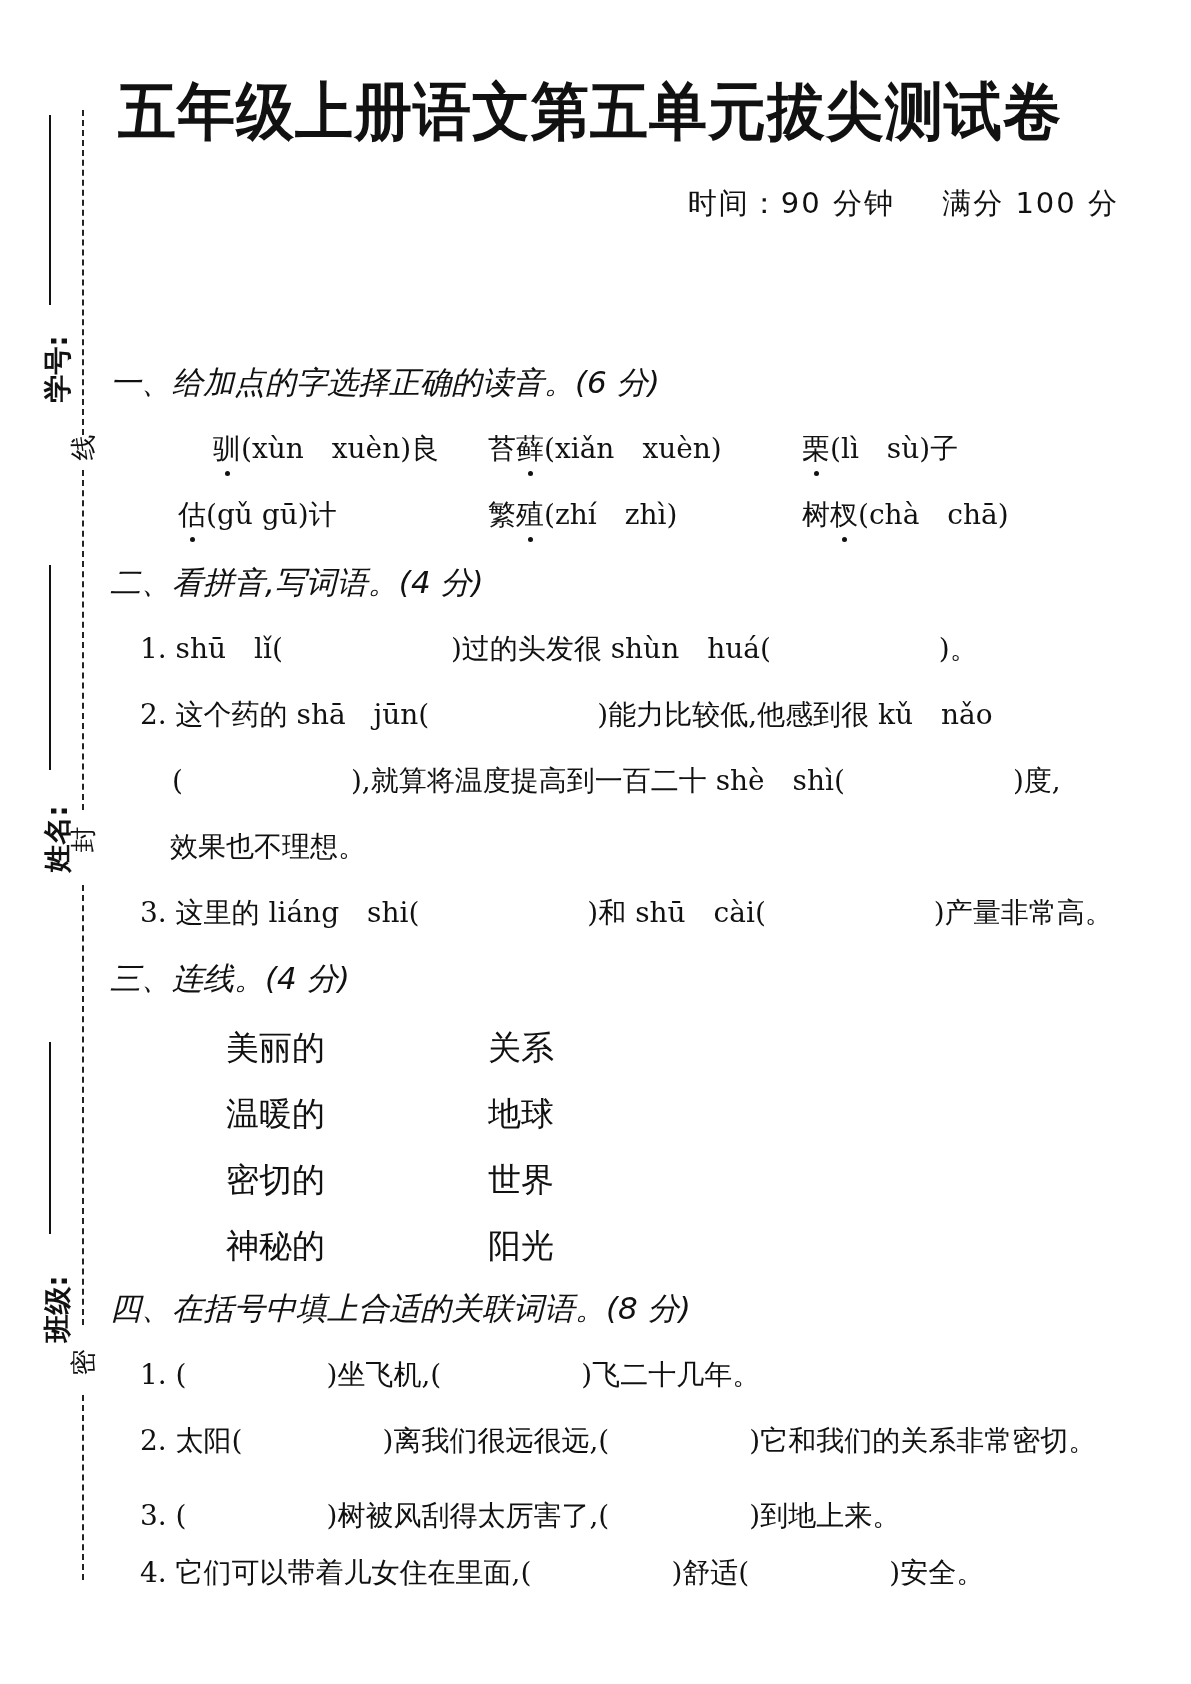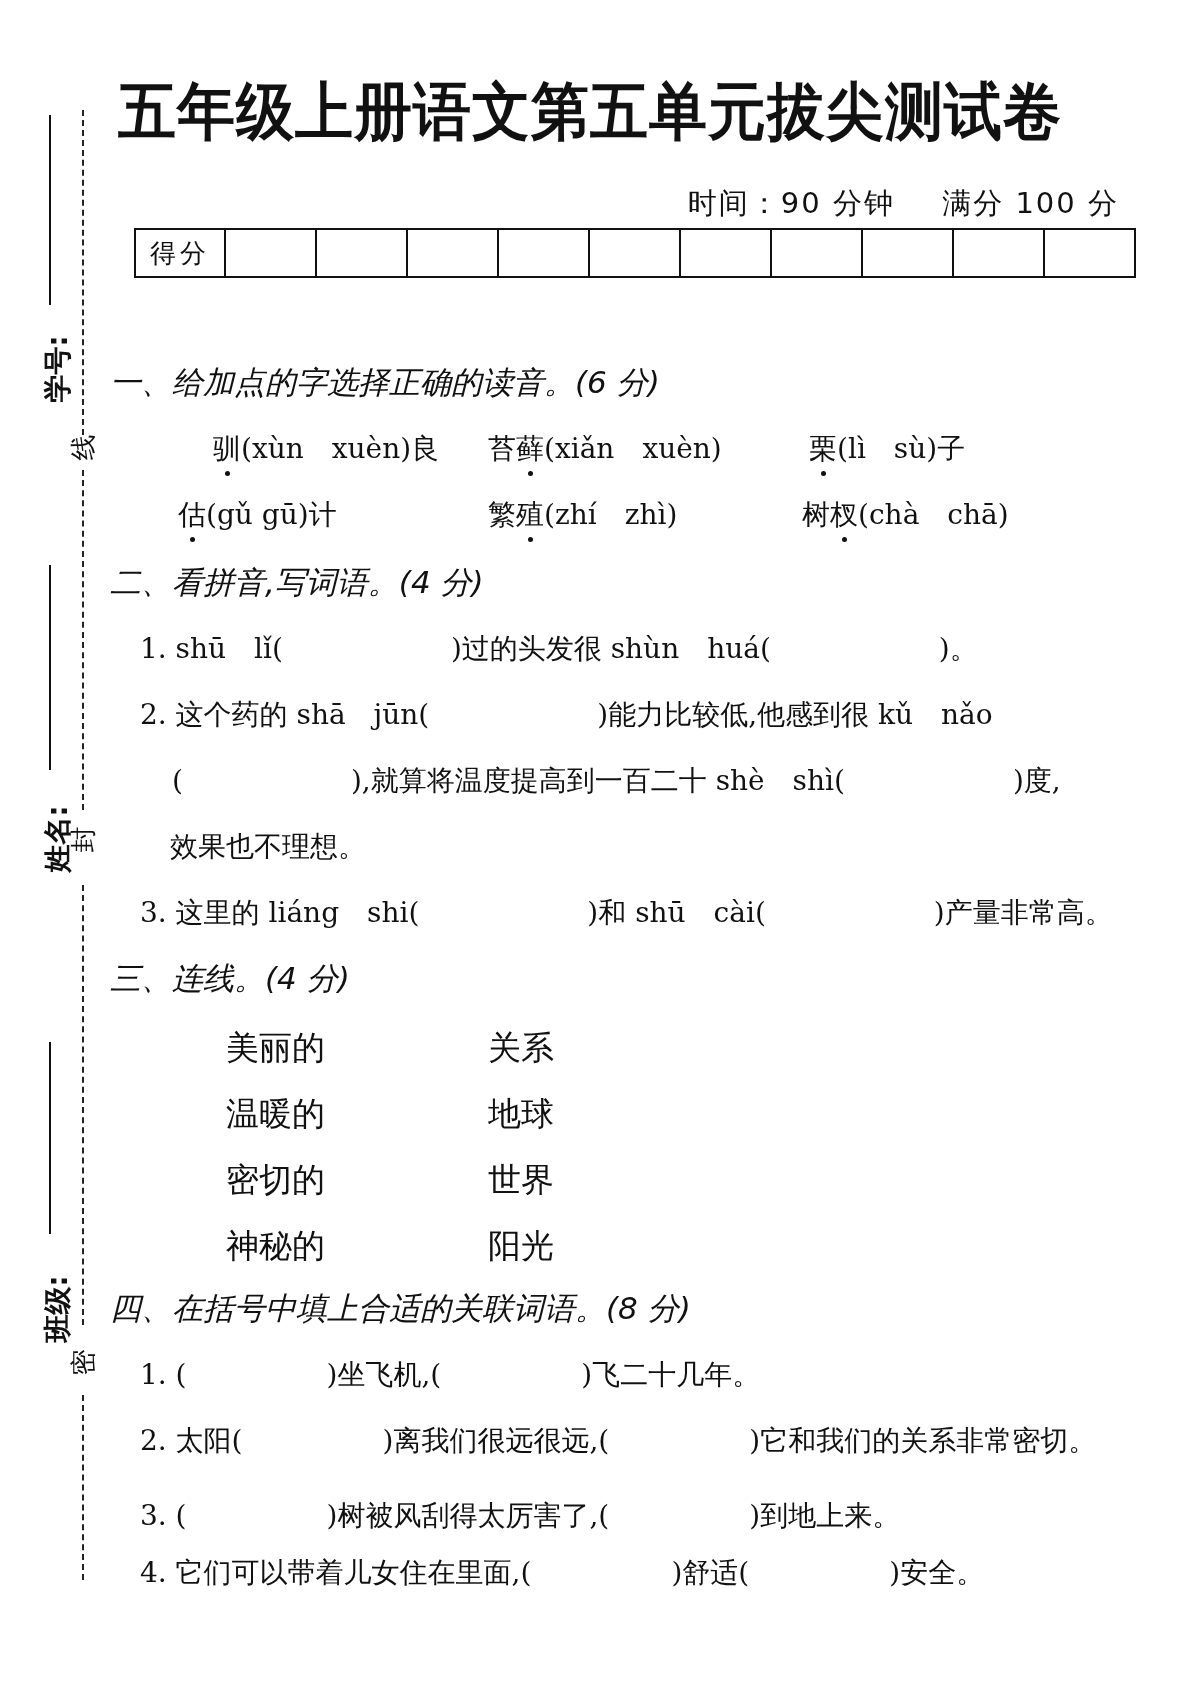--- a/index.html
+++ b/index.html
@@ -46,45 +46,32 @@
 <div class="vseal" style="top:1345px;">密</div>
 
 <div class="title">五年级上册语文第五单元拔尖测试卷</div>
 <div class="meta">
   <span>时间：90 分钟</span>
   <span style="margin-left:36px">满分 100 分</span>
 </div>
 
 <table class="score">
   <tbody>
-  <tr>
-    <td>得分</td>
-    <td></td>
-    <td></td>
-    <td></td>
-    <td></td>
-    <td></td>
-    <td></td>
-    <td></td>
-    <td></td>
-    <td></td>
-    <td></td>
-  </tr>
 </tbody>
   </table>
 
 <div class="sec" style="top:362px;">一、给加点的字选择正确的读音。(6 分)</div>
 
 <div class="row" style="left:178px;top:430px;margin-left:35px;">
   <span></span><span class="dot">驯</span><span>(xùn　xuèn)良</span>
 </div>
 <div class="row" style="left:488px;top:430px;">
   <span>苔</span><span class="dot">藓</span><span>(xiǎn　xuèn)</span>
 </div>
-<div class="row" style="left:802px;top:430px;margin-left:7px;">
+<div class="row" style="left:802px;top:430px;">
   <span></span><span class="dot">栗</span><span>(lì　sù)子</span>
 </div>
 <div class="row" style="left:178px;top:496px;">
   <span></span><span class="dot">估</span><span>(gǔ gū)计</span>
 </div>
 <div class="row" style="left:488px;top:496px;">
   <span>繁</span><span class="dot">殖</span><span>(zhí　zhì)</span>
 </div>
 <div class="row" style="left:802px;top:496px;">
   <span>树</span><span class="dot">杈</span><span>(chà　chā)</span>

